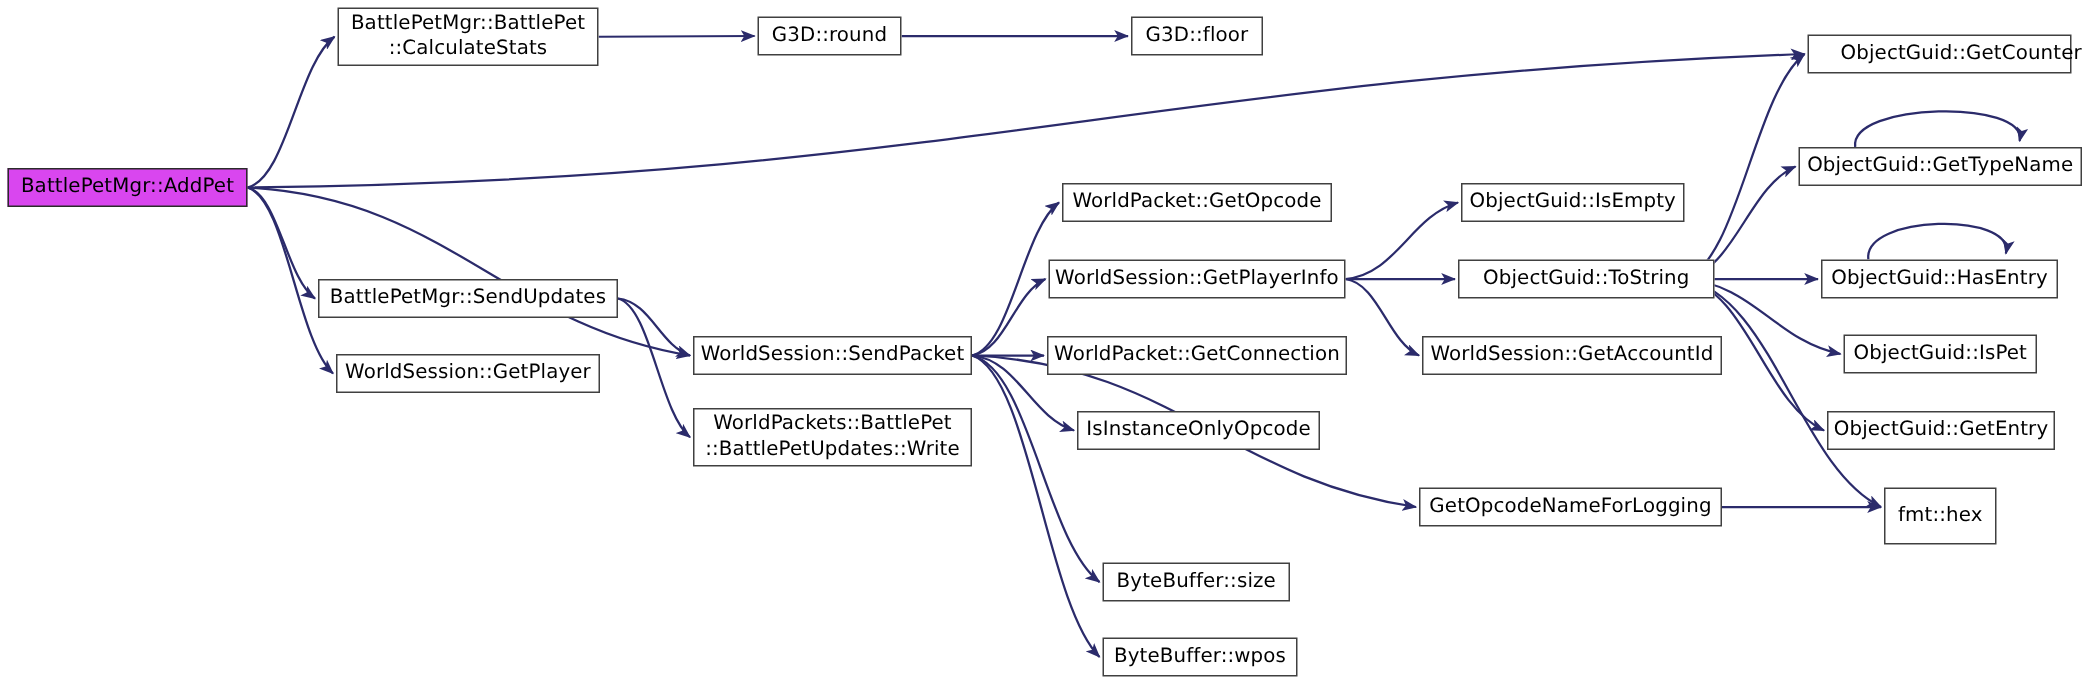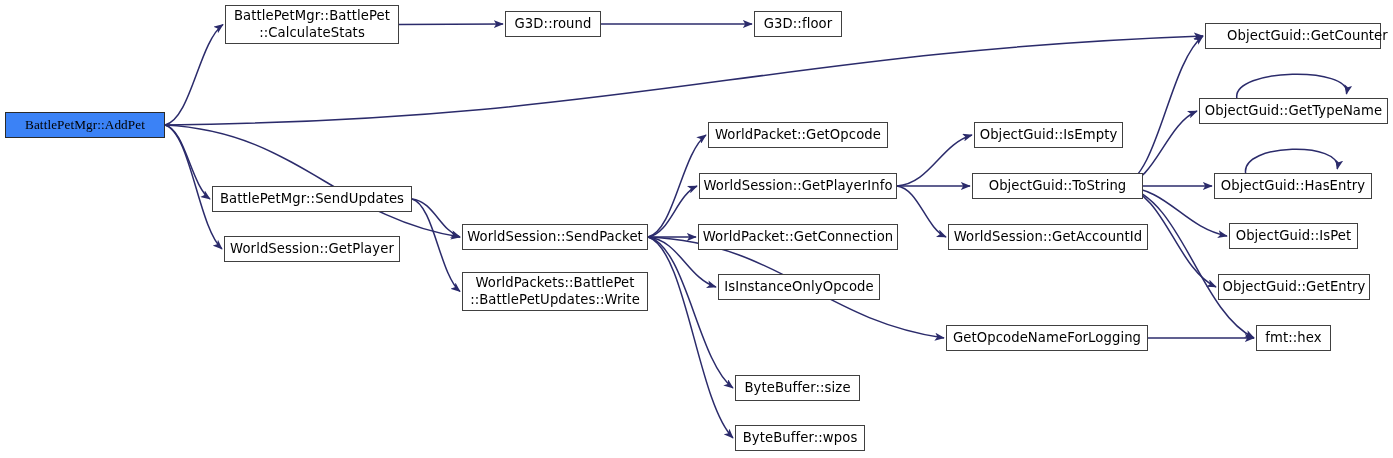--- a/index.html
+++ b/index.html
@@ -34,23 +34,22 @@
     line-height: 1.28;
     display: flex;
     align-items: center;
     justify-content: center;
     text-align: center;
     white-space: pre;
     letter-spacing: 0.1px;
     z-index: 5;
   }
   .node.root {
-    background: #3b82f6;
+    background: #d946ef;
     border-color: #2b2b2b;
-    font-family: Liberation Serif, serif;
   }
   .node .label {
     display: block;
     width: 100%;
   }
 </style>
 </head>
 <body>
 
 <div id="graph-root">
@@ -108,17 +107,17 @@
       <div class="node" style="left: 224px; top: 236px; width: 176px; height: 26px;"><span class="label">WorldSession::GetPlayer</span></div>
       <div class="node" style="left: 462px; top: 224px; width: 186px; height: 26px;"><span class="label">WorldSession::SendPacket</span></div>
       <div class="node" style="left: 698px; top: 224px; width: 200px; height: 26px;"><span class="label">WorldPacket::GetConnection</span></div>
       <div class="node" style="left: 948px; top: 224px; width: 200px; height: 26px;"><span class="label">WorldSession::GetAccountId</span></div>
       <div class="node" style="left: 1229px; top: 223px; width: 129px; height: 26px;"><span class="label">ObjectGuid::IsPet</span></div>
       <div class="node" style="left: 462px; top: 272px; width: 186px; height: 39px;"><span class="label">WorldPackets::BattlePet
 ::BattlePetUpdates::Write</span></div>
       <div class="node" style="left: 718px; top: 274px; width: 162px; height: 26px;"><span class="label">IsInstanceOnlyOpcode</span></div>
       <div class="node" style="left: 1218px; top: 274px; width: 152px; height: 26px;"><span class="label">ObjectGuid::GetEntry</span></div>
       <div class="node" style="left: 946px; top: 325px; width: 202px; height: 26px;"><span class="label">GetOpcodeNameForLogging</span></div>
-      <div class="node" style="left: 1256px; top: 325px; width: 75px; height: 26px;"><span class="label">fmt::hex</span></div>
+      <div class="node" style="left: 1256px; top: 325px; width: 75px; height: 38px;"><span class="label">fmt::hex</span></div>
       <div class="node" style="left: 735px; top: 375px; width: 125px; height: 26px;"><span class="label">ByteBuffer::size</span></div>
       <div class="node" style="left: 735px; top: 425px; width: 130px; height: 26px;"><span class="label">ByteBuffer::wpos</span></div>
     </div>
 </div>
 
 </body></html>

